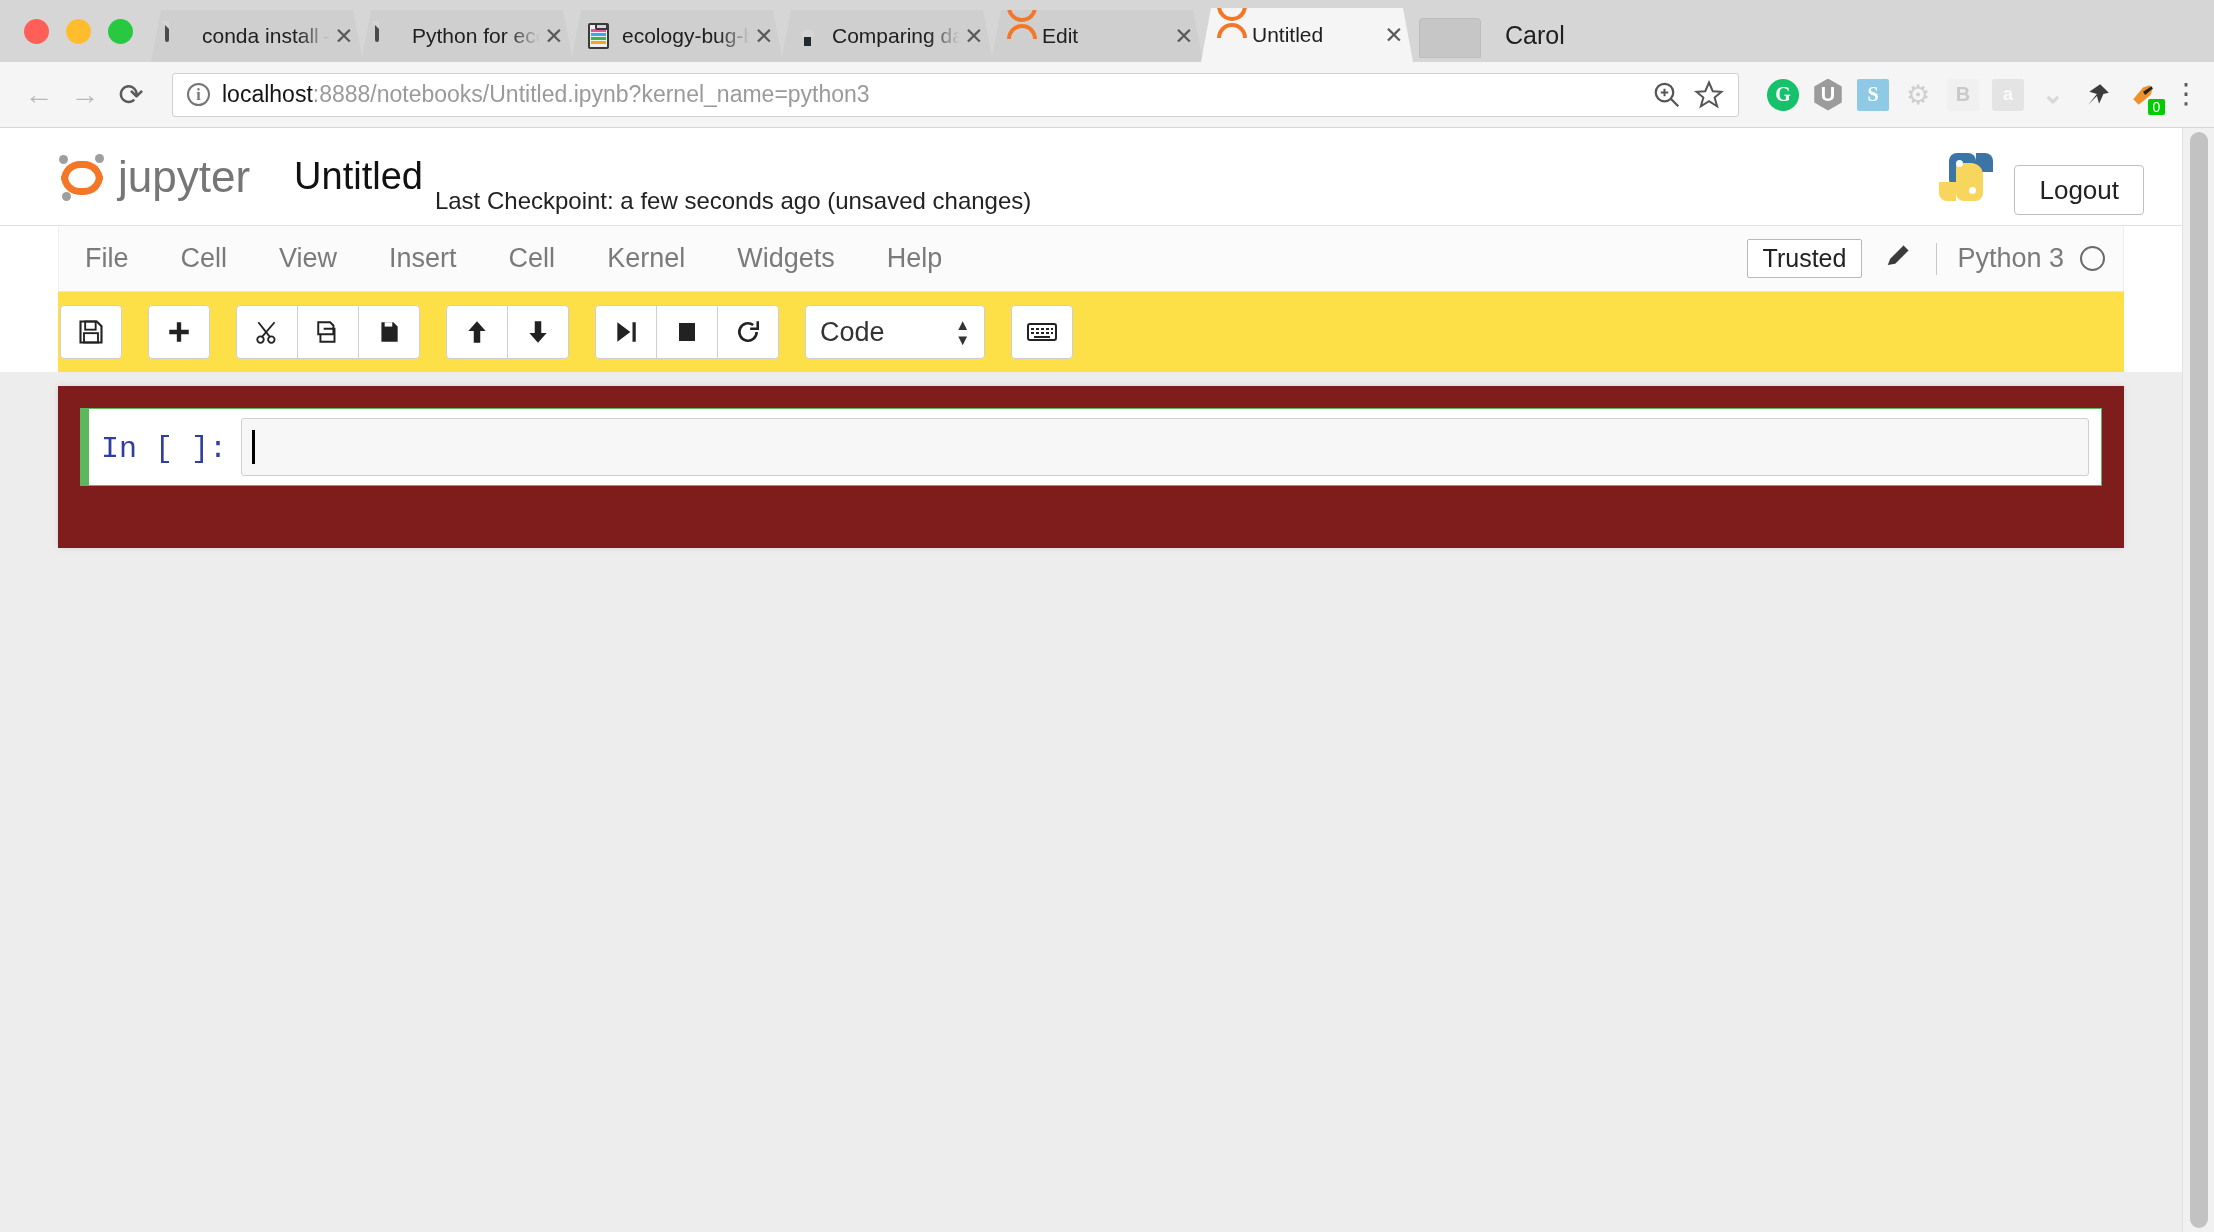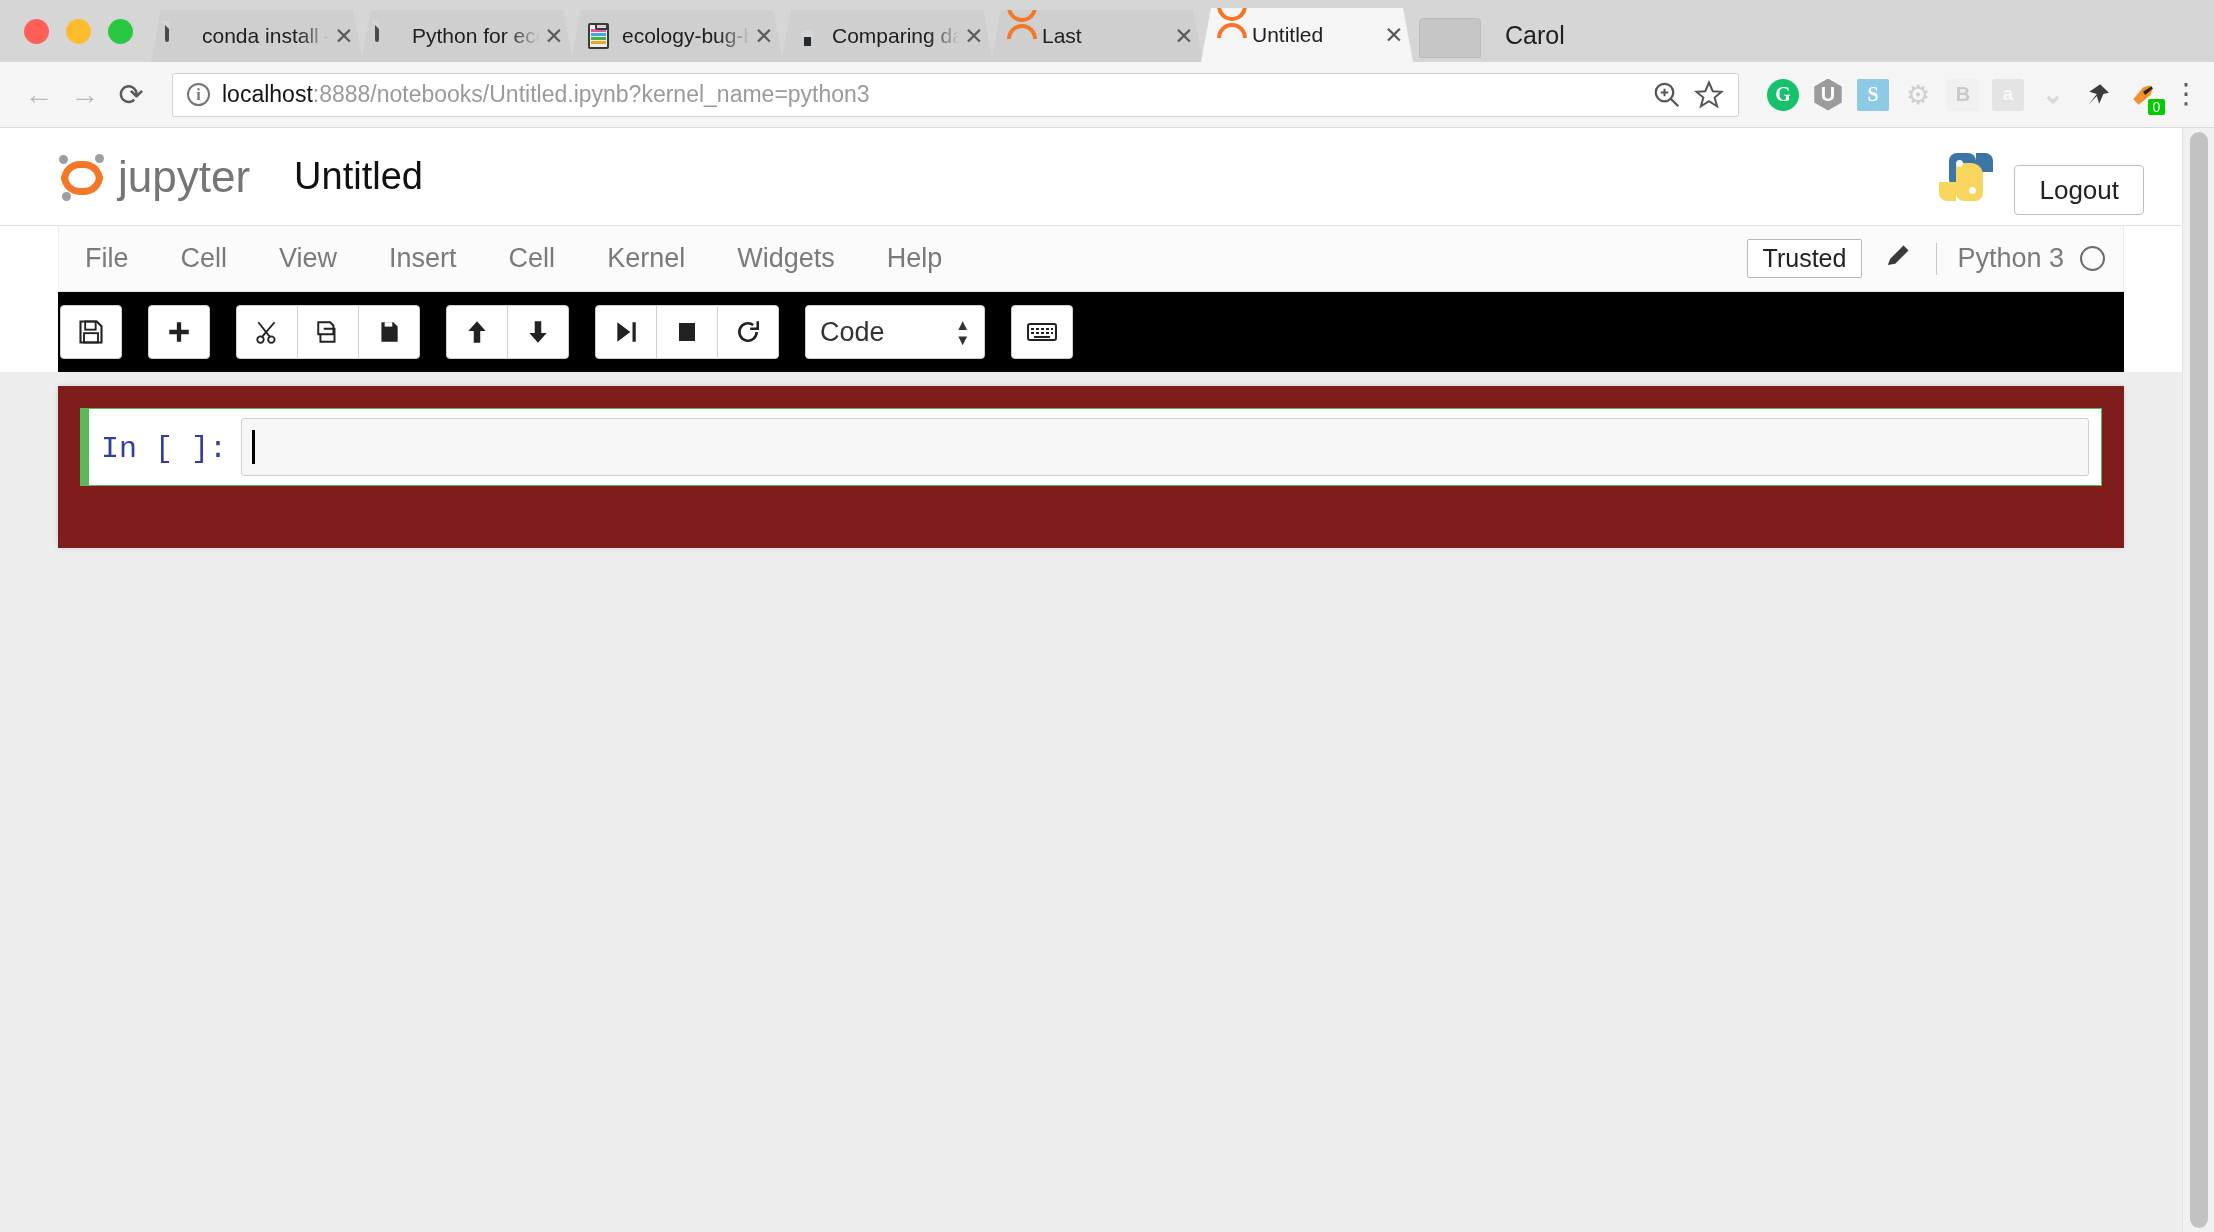--- a/index.html
+++ b/index.html
@@ -199,21 +199,21 @@
     padding: 6px 15px; line-height: 1; border-radius: 2px;
   }
   .pencil { font-size: 27px; color: #444; padding: 0 22px; transform: rotate(0deg); }
   .mdivider { width: 1px; height: 32px; background: #c9c9c9; }
   .kernel-name { font-size: 27px; color: #7a7a7a; padding: 0 16px 0 20px; }
   .kernel-idle {
     width: 25px; height: 25px; border: 2px solid #6b6b6b; border-radius: 50%;
   }
 
   .jp-toolbar {
-    height: 80px; background: #000000; display: flex; align-items: center;
+    height: 80px; background: #fde047; display: flex; align-items: center;
     margin: 0 58px; padding: 0 2px;
   }
   .btn-group { display: flex; margin-right: 26px; }
   .tb-btn {
     width: 62px; height: 54px; border: 1px solid #cfcfcf; background: #fff;
     display: flex; align-items: center; justify-content: center;
     font-size: 26px; color: #222; margin-left: -1px;
   }
   .btn-group .tb-btn:first-child { border-radius: 4px 0 0 4px; margin-left: 0; }
   .btn-group .tb-btn:last-child  { border-radius: 0 4px 4px 0; }
@@ -292,21 +292,21 @@
     </div>
 
     <div class="tab">
       <span class="tab-favicon"><span class="fav-gh"></span></span>
       <span class="tab-title">Comparing dataca</span>
       <span class="tab-close">✕</span>
     </div>
 
     <div class="tab">
       <span class="tab-favicon"><span class="fav-jup"></span></span>
-      <span class="tab-title">Last</span>
+      <span class="tab-title">Edit</span>
       <span class="tab-close">✕</span>
     </div>
 
     <div class="tab active">
       <span class="tab-favicon"><span class="fav-jup"></span></span>
       <span class="tab-title">Untitled</span>
       <span class="tab-close">✕</span>
     </div>
 
     <div class="tab-newtab"></div>
@@ -366,20 +366,21 @@
           <span class="jp-mark">
             <span class="arc top"></span>
               <span class="arc bot"></span>
             <span class="dot d1"></span>
               <span class="dot d2"></span>
               <span class="dot d3"></span>
           </span>
           <span class="jp-word">jupyter</span>
         </div>
         <span class="nb-title">Untitled</span>
+        <span class="nb-checkpoint">Last Checkpoint: a few seconds ago (unsaved changes)</span>
 
         <div class="hdr-right">
           <span class="py-logo">
             <span class="py-half py-top"></span>
               <span class="py-half py-bot"></span>
             <span class="py-eye e1"></span>
               <span class="py-eye e2"></span>
           </span>
           <button class="logout-btn">Logout</button>
         </div>

